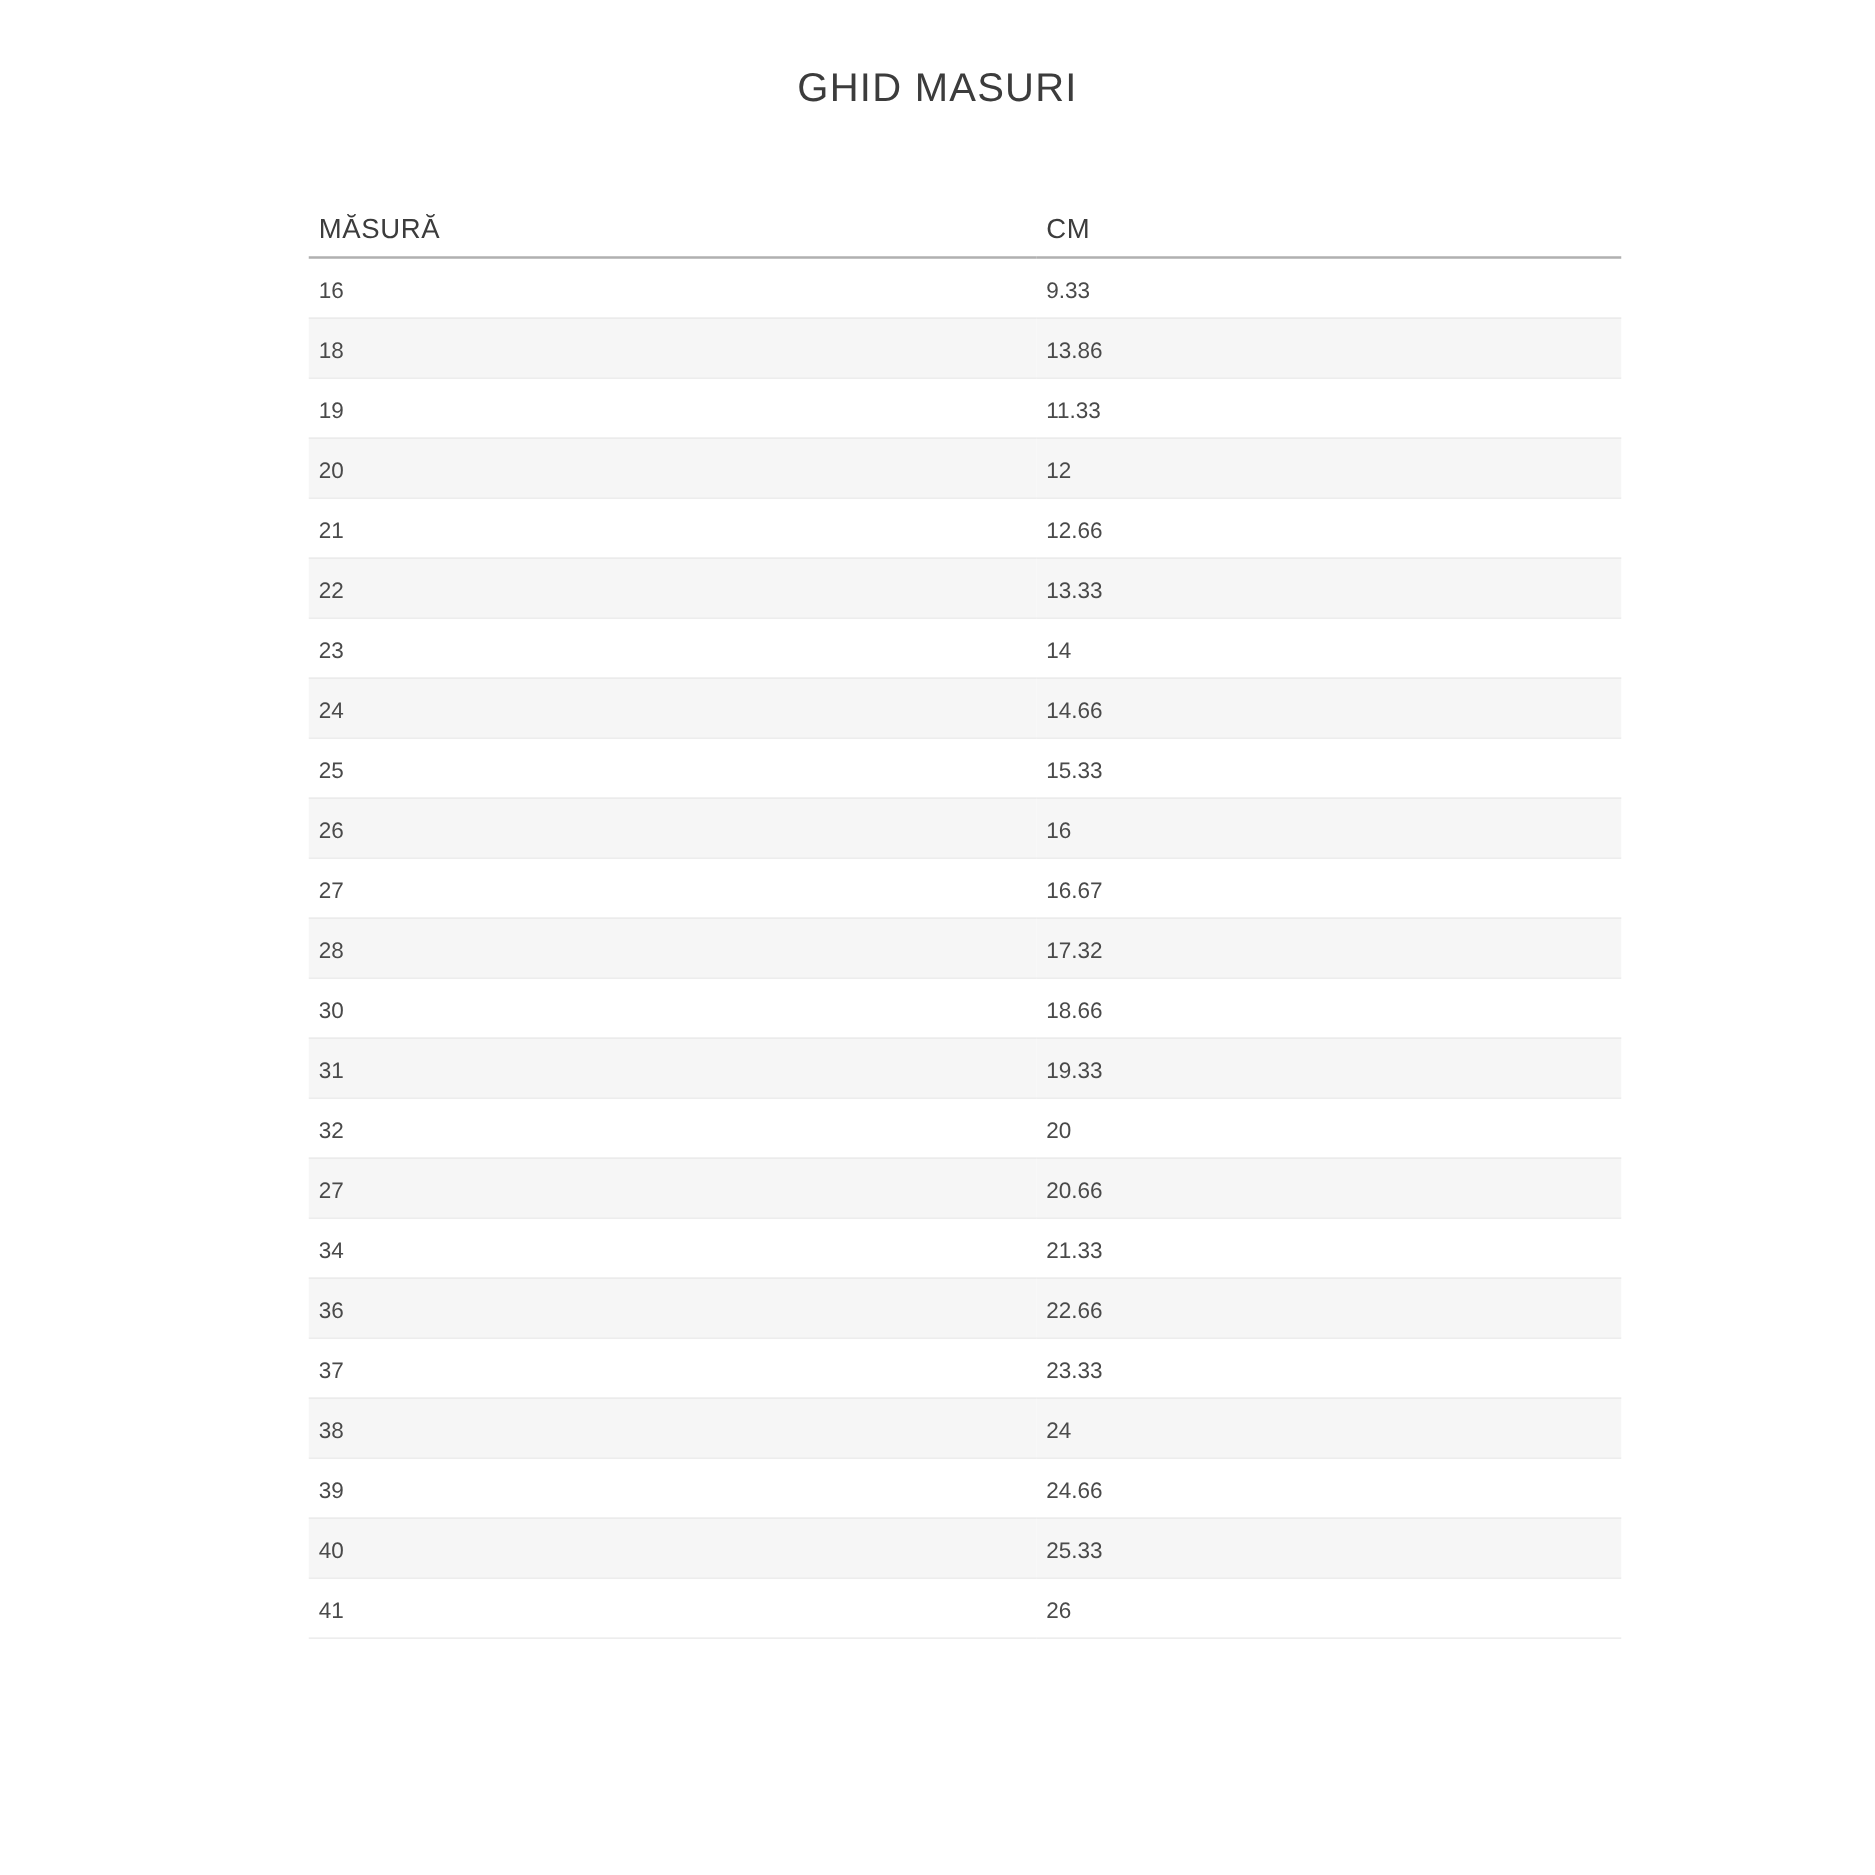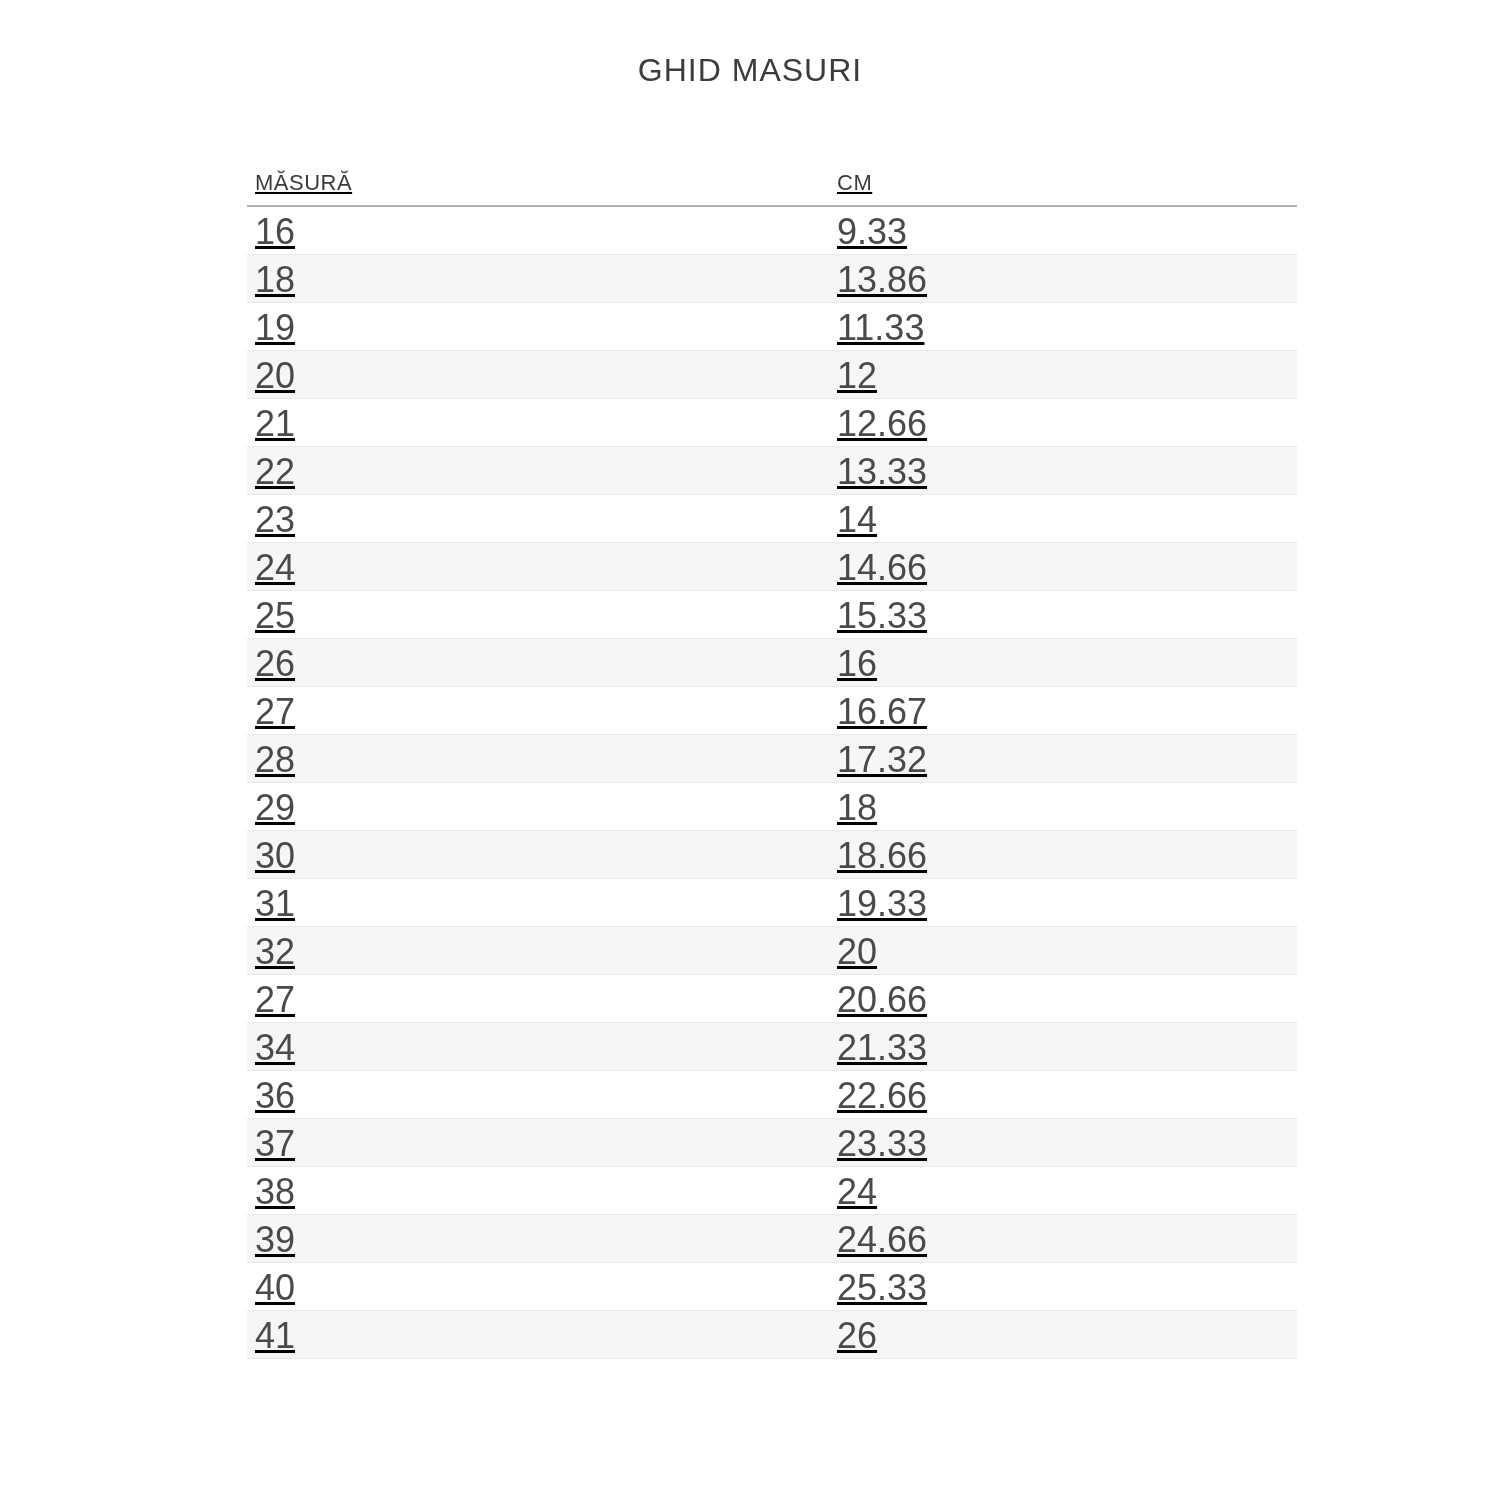--- a/index.html
+++ b/index.html
@@ -29,37 +29,36 @@
     color: var(--title-color);
   }
   .size-table-wrap {
     margin: 84px 0 0 247px;
     width: 1050px;
   }
   table.size-table {
     width: 1050px;
     border-collapse: collapse;
     table-layout: fixed;
-    text-decoration: underline;
   }
   table.size-table col.col-size { width: 582px; }
   table.size-table col.col-cm   { width: 468px; }
   table.size-table th {
     text-align: left;
     font-weight: 400;
     font-size: 22px;
     line-height: 22px;
     color: var(--header-color);
     padding: 0 0 11px 8px;
     border-bottom: 2px solid var(--header-border);
     letter-spacing: 0.5px;
   }
   table.size-table td {
     height: 48px;
-    font-size: 36px;
+    font-size: 18px;
     line-height: 28px;
     color: var(--cell-color);
     padding: 4px 0 0 8px;
     border-bottom: 1px solid var(--row-border);
     vertical-align: middle;
   }
   table.size-table tbody tr:nth-child(even) {
     background: var(--alt-row-bg);
   }
 </style>
@@ -135,24 +134,20 @@
   <tr>
     <td>27</td>
     <td>16.67</td>
   </tr>
 
   <tr>
     <td>28</td>
     <td>17.32</td>
   </tr>
 
-  <tr>
-    <td>29</td>
-    <td>18</td>
-  </tr>
 
   <tr>
     <td>30</td>
     <td>18.66</td>
   </tr>
 
   <tr>
     <td>31</td>
     <td>19.33</td>
   </tr>

